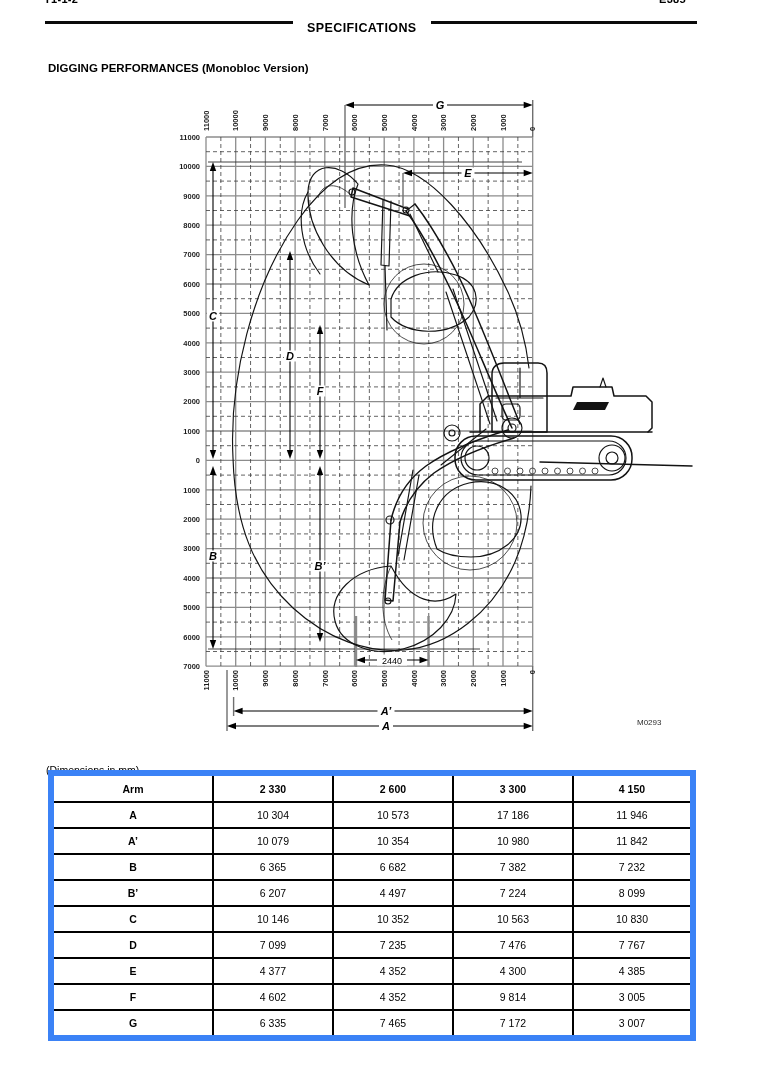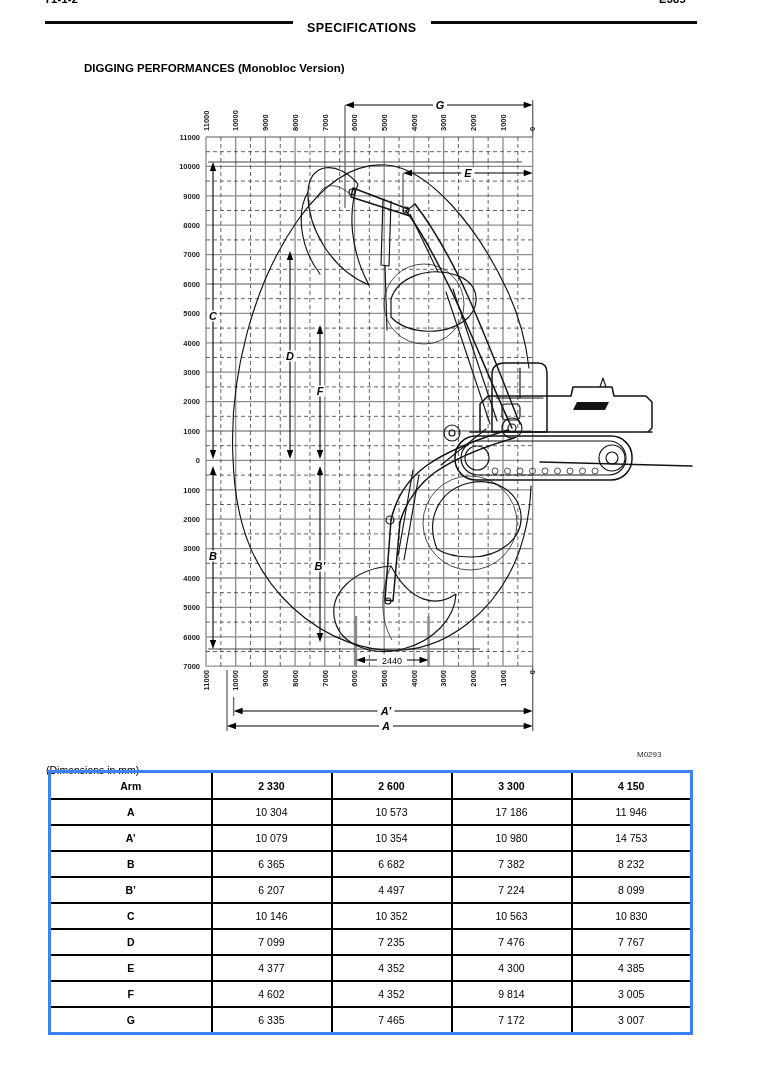--- a/index.html
+++ b/index.html
@@ -4,43 +4,43 @@
 <style>
   html,body{margin:0;padding:0;}
   body{width:779px;height:1069px;background:#fff;position:relative;overflow:hidden;
        font-family:"Liberation Sans",sans-serif;color:#000;}
   .hdr-ref{position:absolute;font:700 11px "Liberation Sans",sans-serif;letter-spacing:.3px;}
   #spec-row{position:absolute;top:21px;left:45px;width:652px;height:16px;
             display:flex;align-items:flex-start;}
   .spec-line{height:2.6px;background:#0a0a0a;}
   #spec-title{font:700 12.5px "Liberation Sans",sans-serif;letter-spacing:.4px;
               padding:0 14px;white-space:nowrap;}
-  #page-title{position:absolute;top:62px;left:48px;font:700 11.5px "Liberation Sans",sans-serif;margin-left:36px;}
+  #page-title{position:absolute;top:62px;left:48px;font:700 11.5px "Liberation Sans",sans-serif;}
   #units-note{position:absolute;top:764px;left:46px;font:400 10.5px "Liberation Sans",sans-serif;}
-  #fig-num{position:absolute;top:718px;left:637px;font:400 8px "Liberation Sans",sans-serif;color:#2d2d2d;margin-top:32px;}
+  #fig-num{position:absolute;top:718px;left:637px;font:400 8px "Liberation Sans",sans-serif;color:#2d2d2d;}
   svg#dgm{position:absolute;top:0;left:0;}
   .ax{font:700 7.5px "Liberation Sans",sans-serif;fill:#1c1c1c;}
   .dim{font:italic 700 11px "Liberation Sans",sans-serif;fill:#000;}
   .dimnum{font:400 9px "Liberation Sans",sans-serif;fill:#000;}
   .gsolid{stroke:#8c8c8c;stroke-width:1.3;}
   .gdash{stroke:#3c3c3c;stroke-width:.8;stroke-dasharray:4 3;}
   .mach{stroke:#131313;fill:none;stroke-width:1.15;stroke-linecap:round;stroke-linejoin:round;}
   .mach2{stroke:#131313;fill:none;stroke-width:1.5;stroke-linecap:round;stroke-linejoin:round;}
   .thin{stroke:#222;fill:none;stroke-width:.8;}
   .dimline{stroke:#000;stroke-width:1.1;}
   .ext{stroke:#6f6f6f;stroke-width:1.4;}
   .ext2{stroke:#8a8a8a;stroke-width:2.4;}
   .ref{stroke:#2e2e2e;stroke-width:.9;}
   #dim-table{position:absolute;left:48px;top:770px;width:644px;border-collapse:collapse;
              table-layout:fixed;}
   #dim-table th,#dim-table td{border:2px solid #000;text-align:center;vertical-align:middle;
              font:400 10.5px "Liberation Sans",sans-serif;height:22px;padding:1px 2px;}
   #dim-table th{font-weight:700;height:23px;}
   #dim-table td.rl{font-weight:700;}
-  #dim-table{border:3px solid #3b82f6;}
+  #dim-table{border:6px solid #3b82f6;}
 </style>
 </head>
 <body>
 
 <div class="hdr-ref" style="top:-7px;left:44px;">T1-1-2</div>
 <div class="hdr-ref" style="top:-7px;left:659px;">E385</div>
 
 <div id="spec-row">
   <div class="spec-line" style="width:248px;"></div>
   <div id="spec-title">SPECIFICATIONS</div>
@@ -329,28 +329,28 @@
     <td>10 304</td>
     <td>10 573</td>
     <td>17 186</td>
     <td>11 946</td>
   </tr>
   <tr>
     <td class="rl">A’</td>
     <td>10 079</td>
     <td>10 354</td>
     <td>10 980</td>
-    <td>14 753</td>
+    <td>11 842</td>
   </tr>
   <tr>
     <td class="rl">B</td>
     <td>6 365</td>
     <td>6 682</td>
     <td>7 382</td>
-    <td>8 232</td>
+    <td>7 232</td>
   </tr>
   <tr>
     <td class="rl">B’</td>
     <td>6 207</td>
     <td>4 497</td>
     <td>7 224</td>
     <td>8 099</td>
   </tr>
   <tr>
     <td class="rl">C</td>

